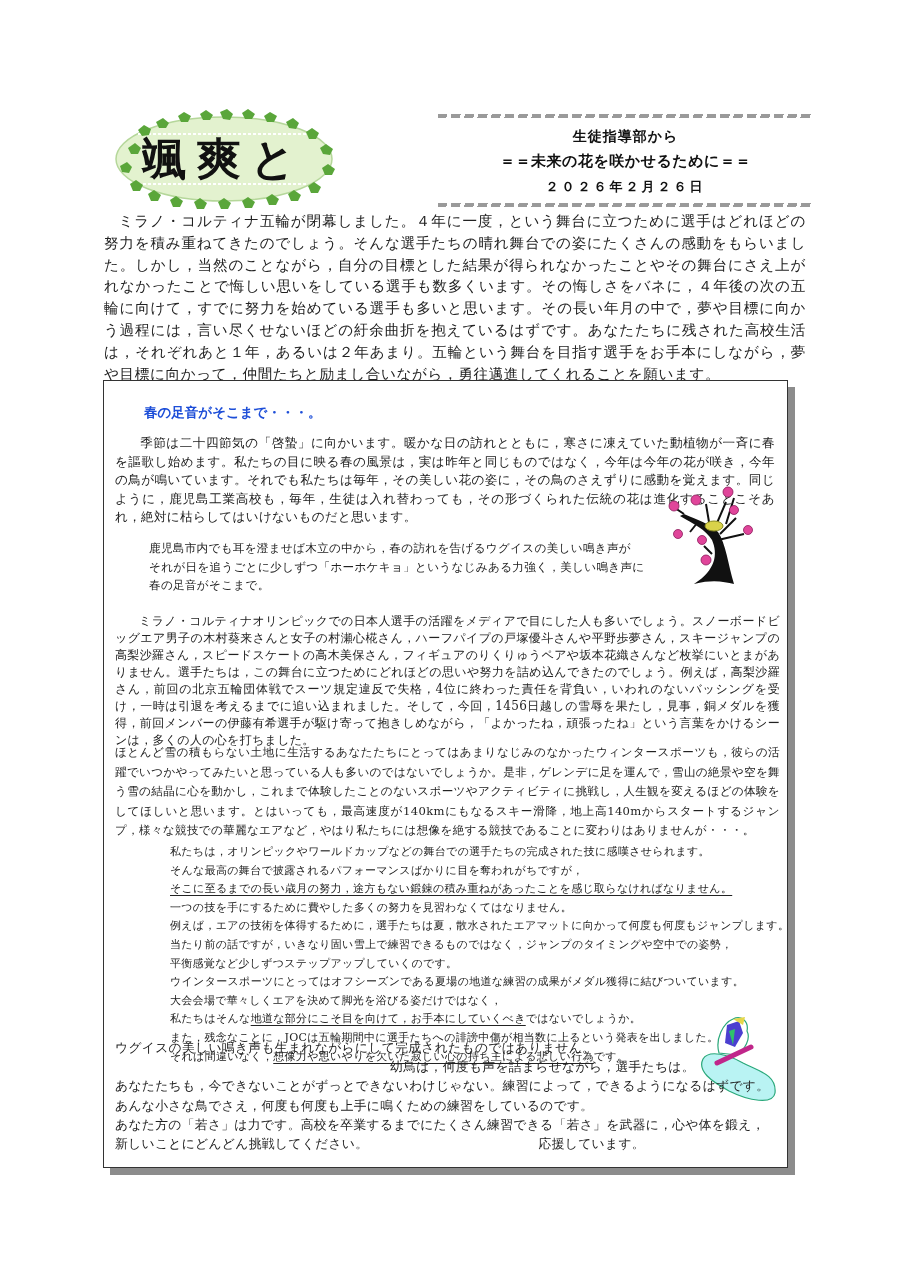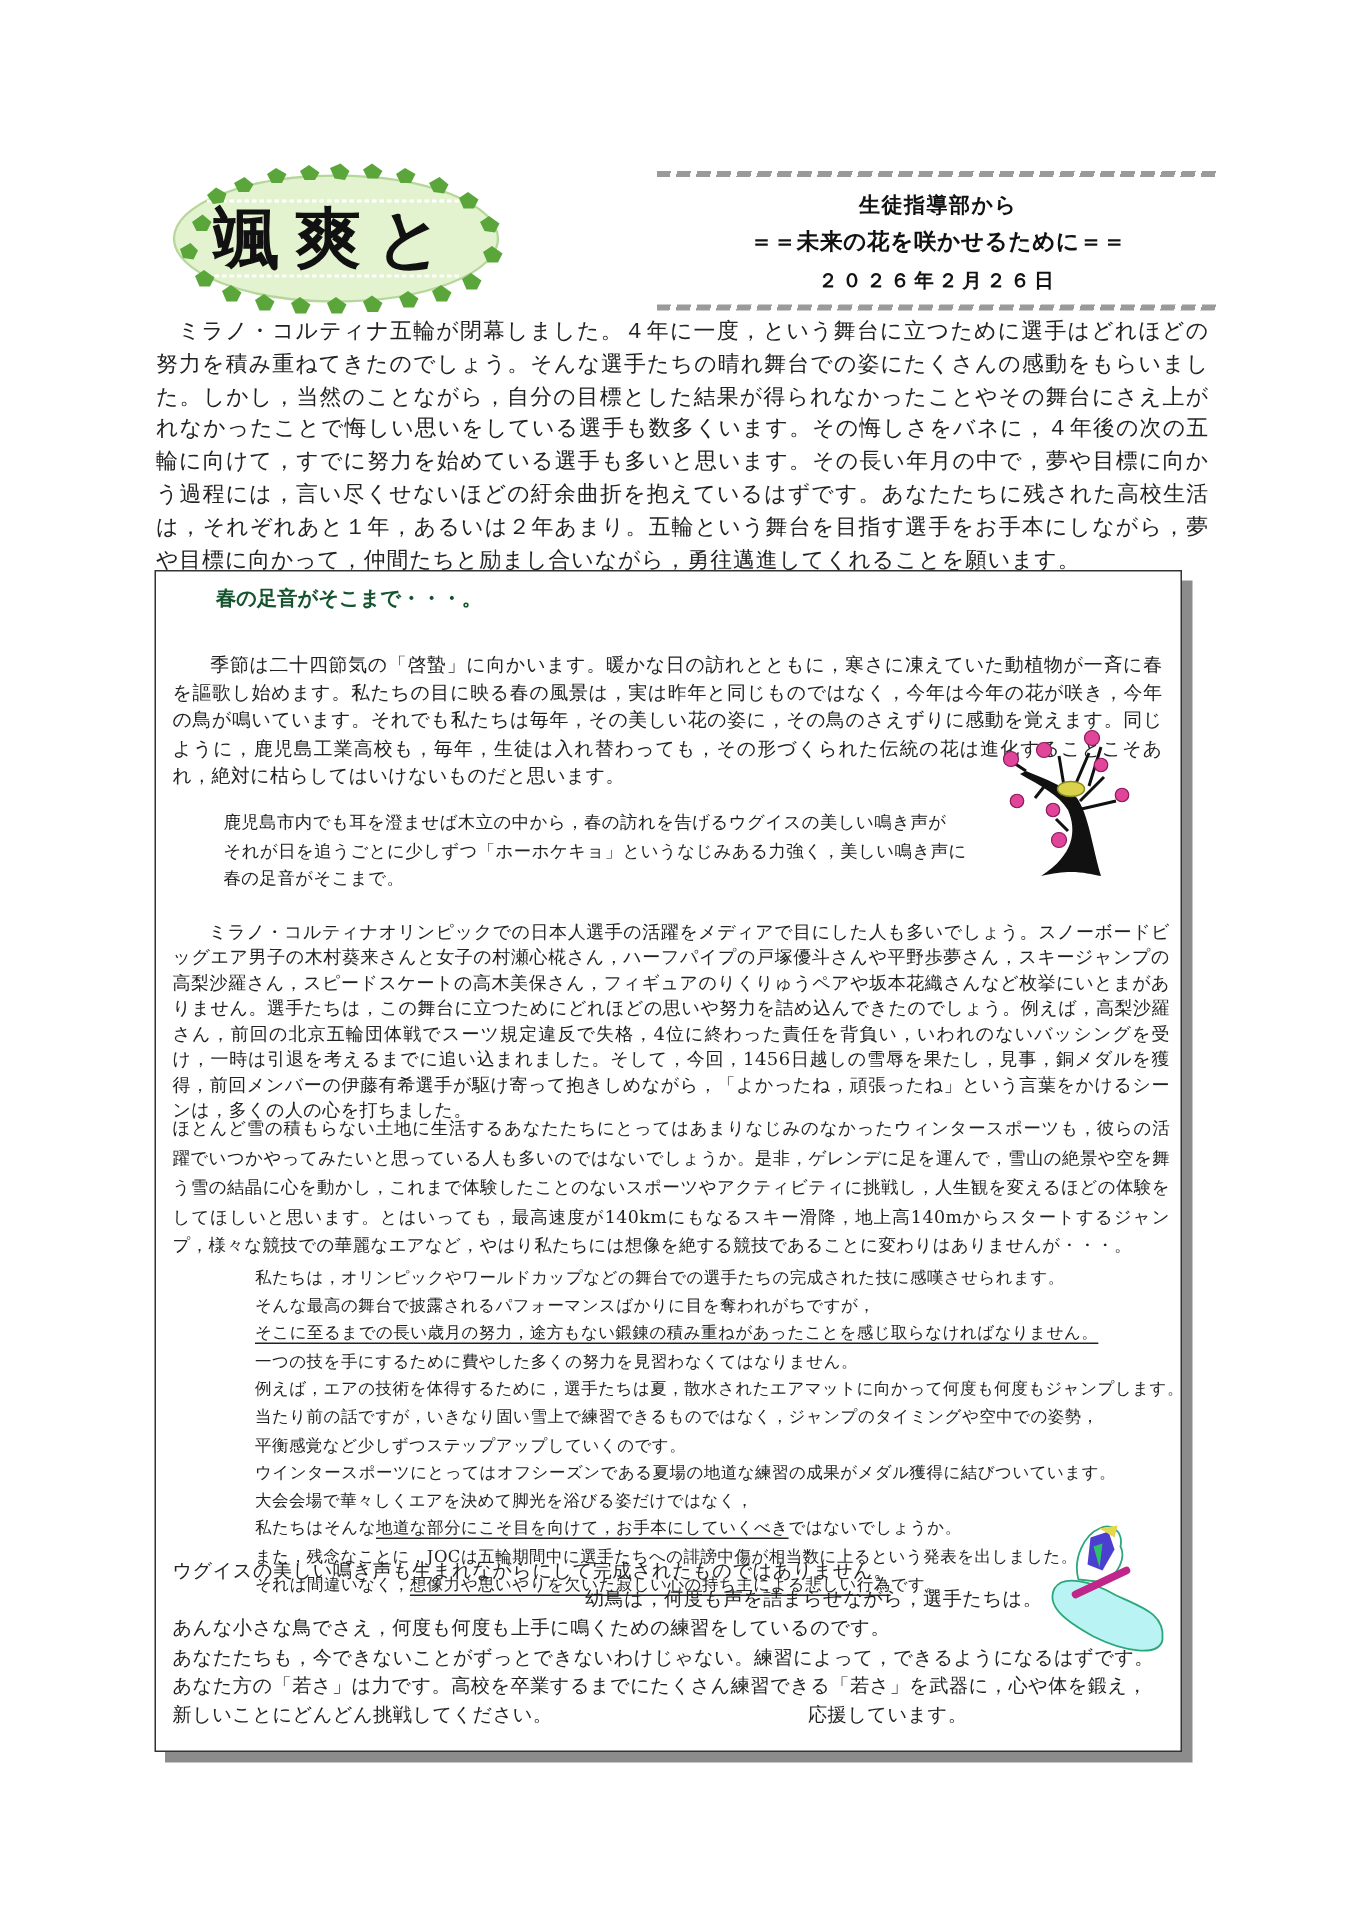--- a/index.html
+++ b/index.html
@@ -39,21 +39,21 @@
     }
 
     
     .box {
       position: absolute; left: 103px; top: 380px; width: 685px; height: 788px;
       border: 1px solid #333; background: #fff;
       box-shadow: 7px 7px 0 #8c8c8c;
     }
     .box-inner { position: absolute; left: 0; top: 0; right: 0; bottom: 0; }
     .p { position: absolute; font-size: 12px; line-height: 18.6px; color: #222; letter-spacing: 0.3px; margin-top: 22px; }
-    .box-title { position: absolute; left: 40px; top: 9px; font-size: 13.5px; font-weight: bold; color: #14532d; font-family: "DejaVu Sans", sans-serif; }
+    .box-title { position: absolute; left: 40px; top: 23px; font-size: 13.5px; font-weight: bold; color: #1d4ed8; font-family: "DejaVu Sans", sans-serif; }
 
     .para1 { left: 11px; top: 31px; width: 660px; font-size: 12.6px; line-height: 18.6px; text-indent: 2em; text-align: justify; }
     .para-bird { left: 45px; top: 136px; width: 520px; font-size: 11.6px; line-height: 18.5px; }
     .para-bird div { white-space: nowrap; }
     .para2 { left: 11px; top: 210px; width: 665px; font-size: 12px; line-height: 17px; text-indent: 2em; text-align: justify; }
     .para3 { left: 11px; top: 340px; width: 665px; font-size: 11.6px; line-height: 19.5px; text-align: justify; }
     .list { left: 66px; top: 440px; width: 630px; font-size: 11px; line-height: 18.6px; }
     .list div { white-space: nowrap; }
     .u-full { text-decoration: underline; text-underline-offset: 3px; }
     .closing { left: 11px; top: 635px; width: 670px; font-size: 12.8px; line-height: 19.2px; }
@@ -165,19 +165,19 @@
         <path d="M38 16 L50 12 L54 24 L46 38 L36 34 Z" fill="#4b3fd0"></path>
         <path d="M44 10 L56 8 L54 16 Z" fill="#e5d64a"></path>
         <path d="M40 22 L46 20 L44 36 Z" fill="#2ec36b"></path>
         <path d="M28 54 L62 38" stroke="#c0268a" stroke-width="5" stroke-linecap="round"></path>
       </svg>
     </div>
 
     <div class="p closing">
       <div>ウグイスの美しい鳴き声も生まれながらにして完成されたものではありません。</div>
       <div>　　　　　　　　　　　　　　　　　　　　　幼鳥は，何度も声を詰まらせながら，選手たちは。</div>
+      <div>あなたたちも，今できないことがずっとできないわけじゃない。練習によって，できるようになるはずです。</div>
       <div>あんな小さな鳥でさえ，何度も何度も上手に鳴くための練習をしているのです。</div>
-      <div>あなたたちも，今できないことがずっとできないわけじゃない。練習によって，できるようになるはずです。</div>
       <div>あなた方の「若さ」は力です。高校を卒業するまでにたくさん練習できる「若さ」を武器に，心や体を鍛え，</div>
       <div>新しいことにどんどん挑戦してください。　　　　　　　　　　　　　応援しています。</div>
     </div>
   </div>
 </div>
 
 </body></html>

